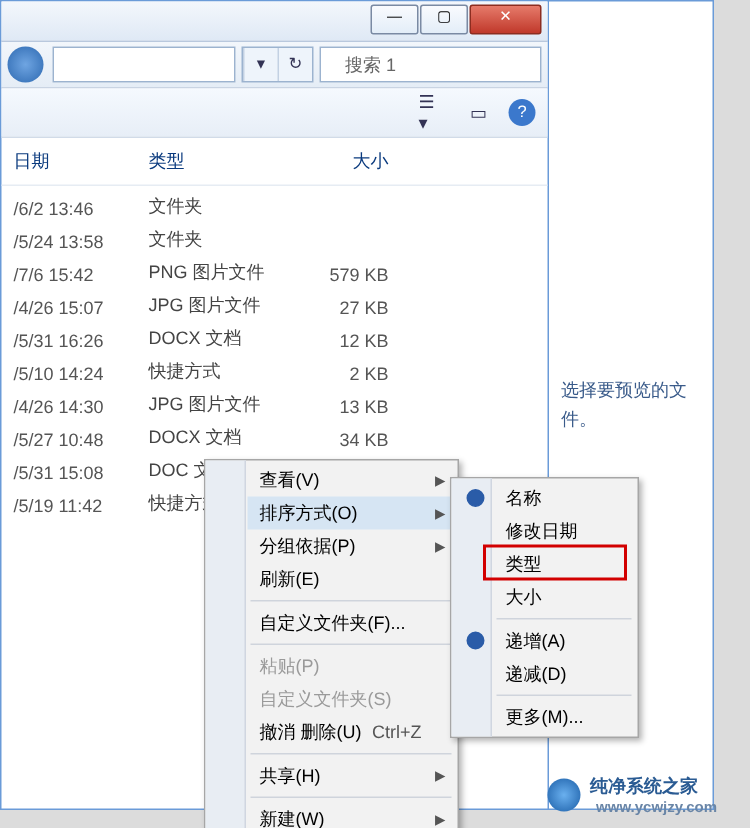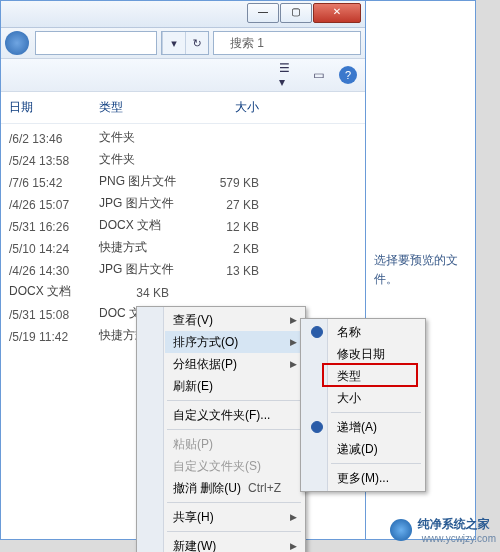--- a/index.html
+++ b/index.html
@@ -52,23 +52,23 @@
 .shortcut{position:absolute;right:22px;color:#555}
 
 
 .menu2{left:300px;top:318px;width:120px}
 .bullet{position:absolute;left:-18px;top:5px;width:10px;height:10px;border-radius:50%;border:1px solid #2a5ca8}
 .bullet.fill{background:#2a5ca8}
 
 .redbox{position:absolute;border:2px solid #d20000;pointer-events:none}
 
 
-.wm{position:absolute;right:4px;bottom:8px;display:flex;align-items:center;color:#2a5b93;font-weight:bold}
+.wm{position:absolute;right:22px;bottom:8px;display:flex;align-items:center;color:#2a5b93;font-weight:bold}
 .wm .crown{width:22px;height:22px;border-radius:50%;background:radial-gradient(#6ab0ef,#1a5da6);margin-right:6px}
-.wm .sub{font-size:10px;color:#6a86a7;font-weight:normal;margin-left:4px}
+.wm .sub{font-size:10px;color:#6a86a7;font-weight:bold;margin-left:4px}
 </style>
 </head>
 <body>
 
 <div class="outer">
 
   <div class="explorer">
     <div class="titlebar">
       <div class="win-btns">
         <div class="win-btn">—</div>
@@ -125,20 +125,21 @@
           <div class="c-date">/5/10 14:24</div>
           <div class="c-type">快捷方式</div>
           <div class="c-size">2 KB</div>
         </div>
         <div class="row">
           <div class="c-date">/4/26 14:30</div>
           <div class="c-type">JPG 图片文件</div>
           <div class="c-size">13 KB</div>
         </div>
         <div class="row">
+          <div class="c-date">/5/27 10:48</div>
           <div class="c-type">DOCX 文档</div>
           <div class="c-size">34 KB</div>
         </div>
         <div class="row">
           <div class="c-date">/5/31 15:08</div>
           <div class="c-type">DOC 文档</div>
           <div class="c-size">720 KB</div>
         </div>
         <div class="row">
           <div class="c-date">/5/19 11:42</div>

